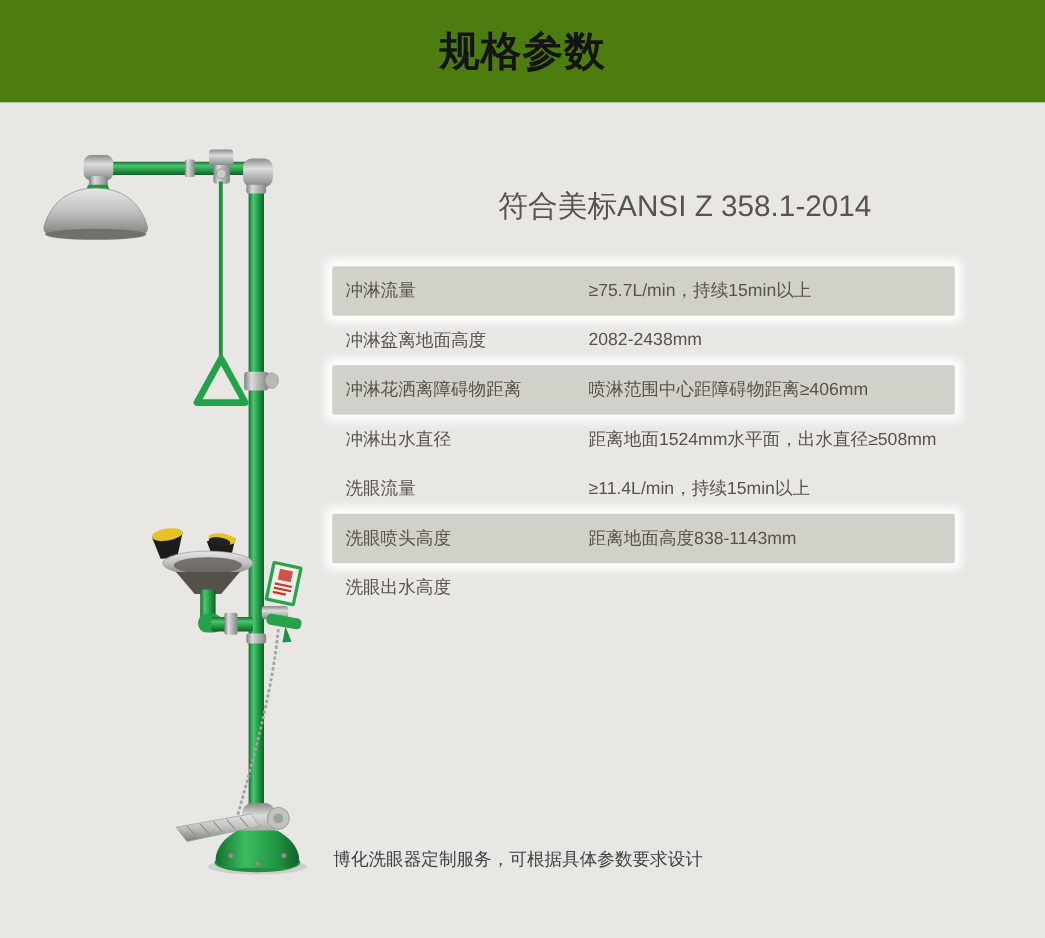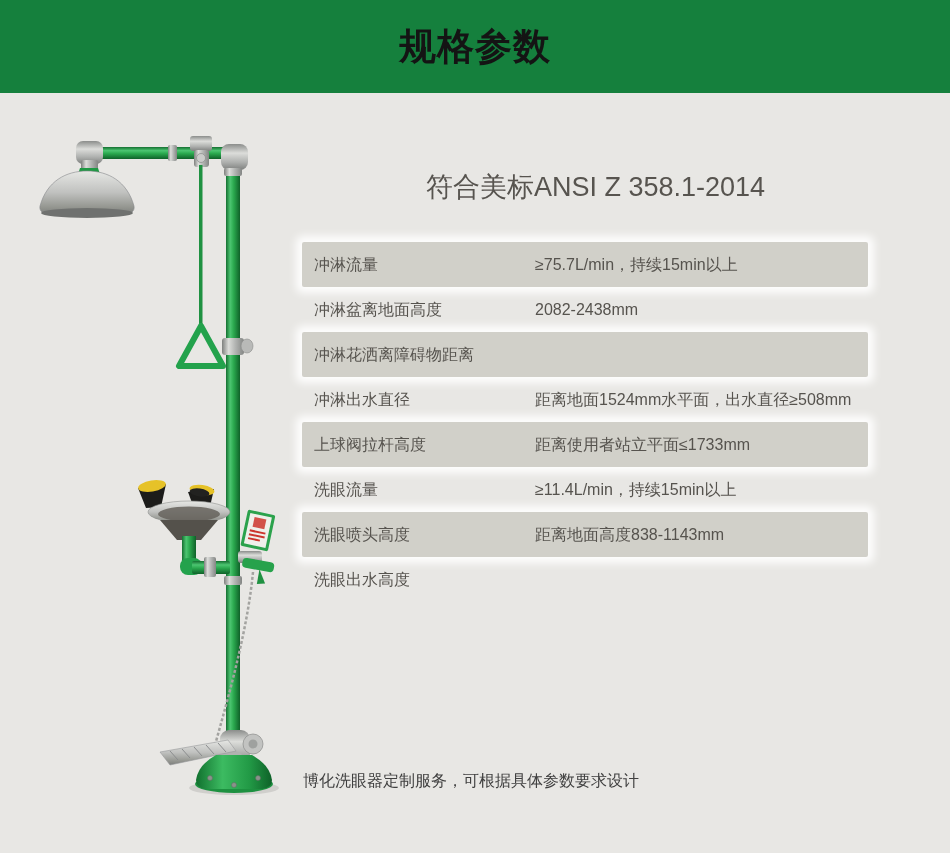--- a/index.html
+++ b/index.html
@@ -6,30 +6,30 @@
   body {
     width:950px; height:853px; overflow:hidden;
     background:#e8e7e4;
     font-family:"Liberation Sans","DejaVu Sans",sans-serif;
   }
   .page { position:relative; width:950px; height:853px; background:#e8e7e4; }
 
   
   .hdr {
     position:absolute; left:0; top:0; width:950px; height:93px;
-    background:#15803d;
+    background:#4d7c0f;
   }
   .hdr h1 {
     margin:0; width:100%; text-align:center; line-height:93px;
     font-size:37px; font-weight:700; color:#141414; letter-spacing:1px;
   }
 
   
   .standard {
-    position:absolute; left:426px; top:169px; margin:0;
+    position:absolute; left:453px; top:169px; margin:0;
     font-size:27px; font-weight:400; color:#57544f; white-space:nowrap;
   }
 
   
   .spec-table { position:absolute; left:302px; top:242px; width:566px;text-align:right; }
   .row { position:relative; height:45px; }
   .row .label, .row .value {
     position:absolute; top:50%; transform:translateY(-50%);
     font-size:16px; color:#56534e; white-space:nowrap;
   }
@@ -192,31 +192,28 @@
     <span class="value">≥75.7L/min，持续15min以上</span>
   </div>
 
   <div class="row">
     <span class="label">冲淋盆离地面高度</span>
     <span class="value">2082-2438mm</span>
   </div>
 
   <div class="row hl">
     <span class="label">冲淋花洒离障碍物距离</span>
+    <span class="value">喷淋范围中心距障碍物距离≥406mm</span>
   </div>
 
   <div class="row">
     <span class="label">冲淋出水直径</span>
     <span class="value">距离地面1524mm水平面，出水直径≥508mm</span>
   </div>
 
-  <div class="row hl">
-    <span class="label">上球阀拉杆高度</span>
-    <span class="value">距离使用者站立平面≤1733mm</span>
-  </div>
 
   <div class="row">
     <span class="label">洗眼流量</span>
     <span class="value">≥11.4L/min，持续15min以上</span>
   </div>
 
   <div class="row hl">
     <span class="label">洗眼喷头高度</span>
     <span class="value">距离地面高度838-1143mm</span>
   </div>

